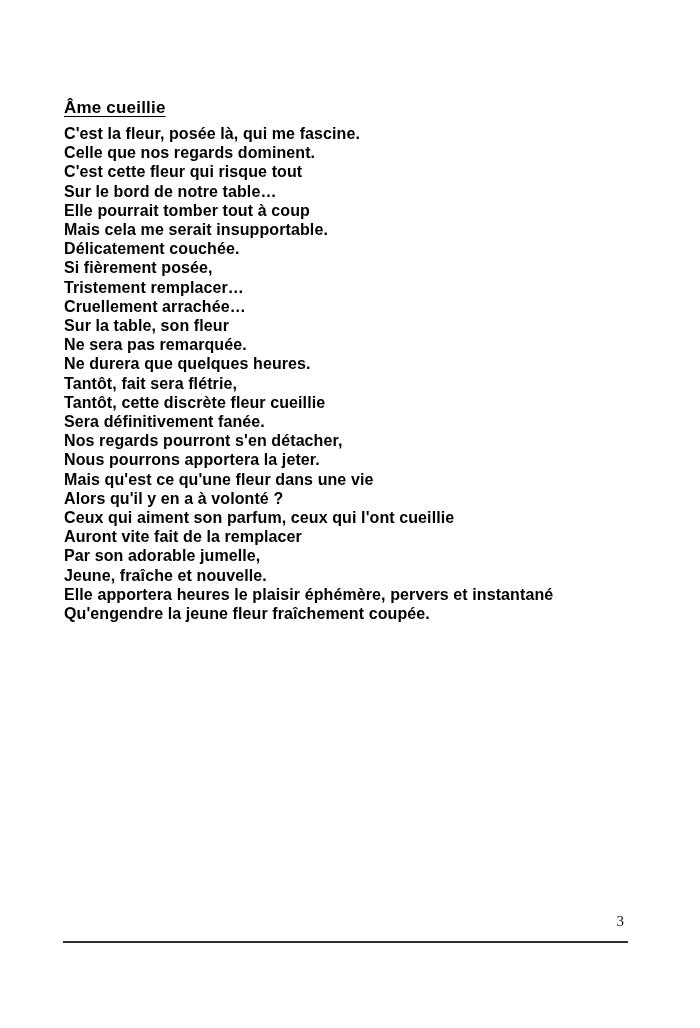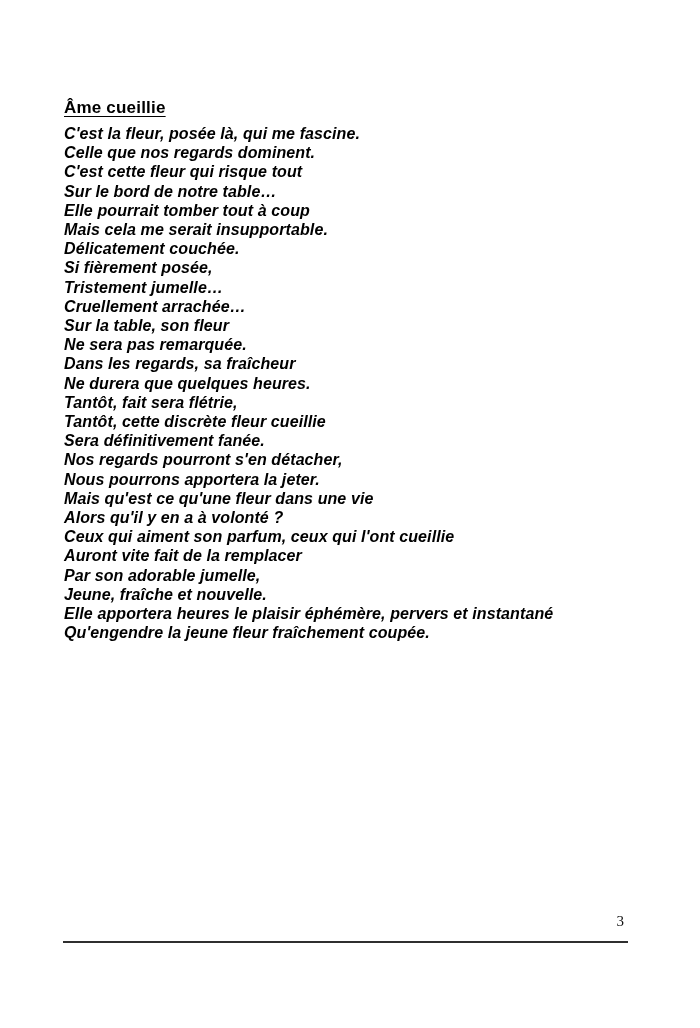--- a/index.html
+++ b/index.html
@@ -33,21 +33,20 @@
     top: 124px;
     right: 36px;
   }
   .poem-line {
     font-size: 16px;
     font-weight: bold;
     line-height: 19.2px;
     letter-spacing: 0.1px;
     white-space: pre-wrap;
     color: #000000;
-    font-style: italic;
   }
   .footer-rule {
     position: absolute;
     left: 63px;
     top: 902px;
     width: 565px;
     height: 39px;
     border-bottom: 2px solid #2f2f2f;
     text-align: right;
   }
@@ -70,25 +69,24 @@
 
   <div class="poem">
     <div class="poem-line">C'est la fleur, posée là, qui me fascine.</div>
     <div class="poem-line">Celle que nos regards dominent.</div>
     <div class="poem-line">C'est cette fleur qui risque tout</div>
     <div class="poem-line">Sur le bord de notre table…</div>
     <div class="poem-line">Elle pourrait tomber tout à coup</div>
     <div class="poem-line">Mais cela me serait insupportable.</div>
     <div class="poem-line">Délicatement couchée.</div>
     <div class="poem-line">Si fièrement posée,</div>
-    <div class="poem-line">Tristement jumelle…</div>
+    <div class="poem-line">Tristement remplacer…</div>
     <div class="poem-line">Cruellement arrachée…</div>
     <div class="poem-line">Sur la table, son fleur</div>
     <div class="poem-line">Ne sera pas remarquée.</div>
-    <div class="poem-line">Dans les regards, sa fraîcheur</div>
     <div class="poem-line">Ne durera que quelques heures.</div>
     <div class="poem-line">Tantôt, fait sera flétrie,</div>
     <div class="poem-line">Tantôt, cette discrète fleur cueillie</div>
     <div class="poem-line">Sera définitivement fanée.</div>
     <div class="poem-line">Nos regards pourront s'en détacher,</div>
     <div class="poem-line">Nous pourrons apportera la jeter.</div>
     <div class="poem-line">Mais qu'est ce qu'une fleur dans une vie</div>
     <div class="poem-line">Alors qu'il y en a à volonté ?</div>
     <div class="poem-line">Ceux qui aiment son parfum, ceux qui l'ont cueillie</div>
     <div class="poem-line">Auront vite fait de la remplacer</div>

